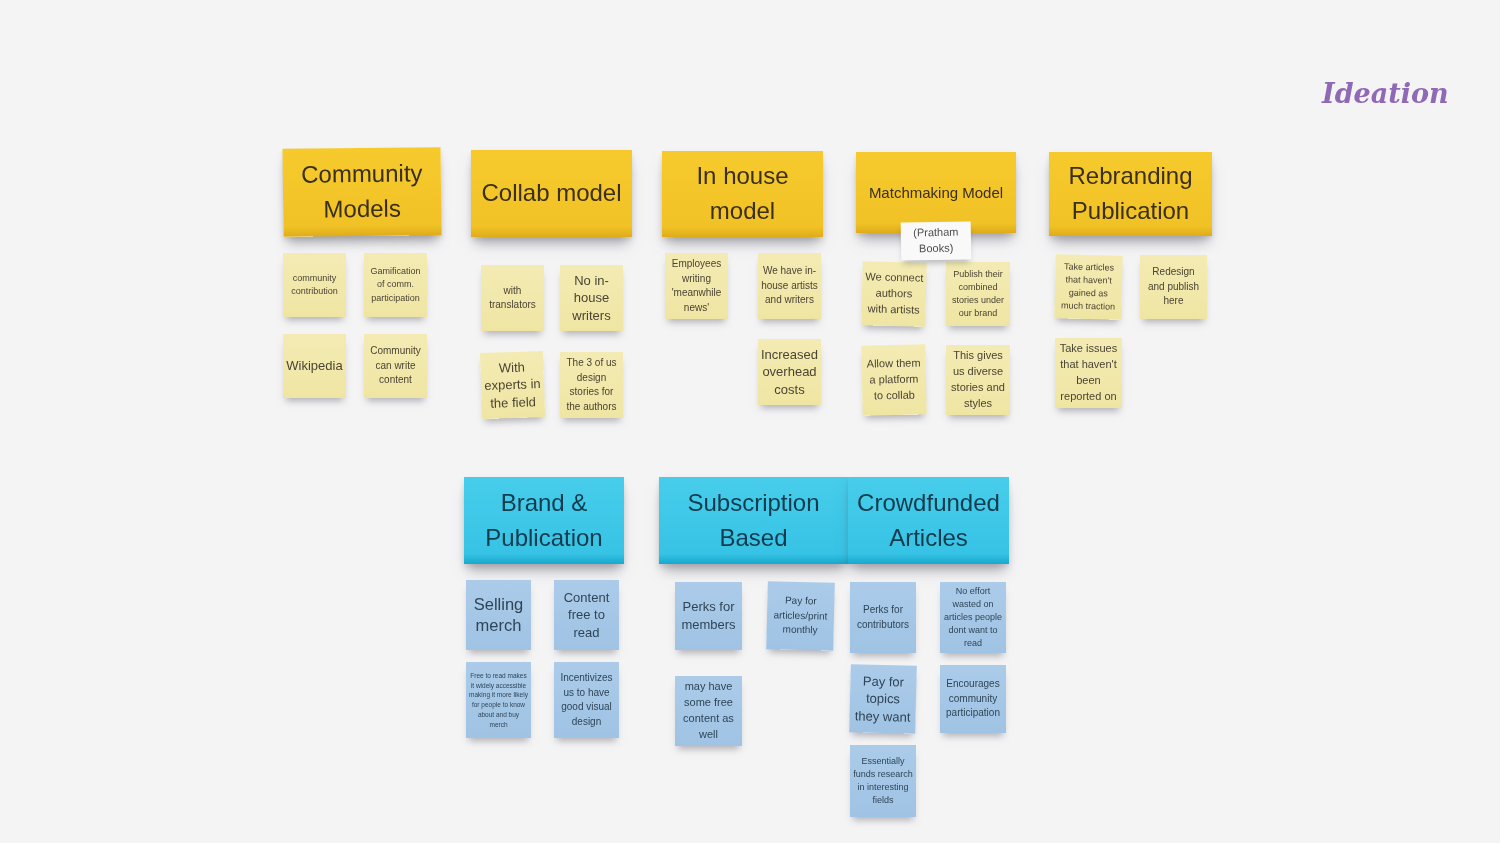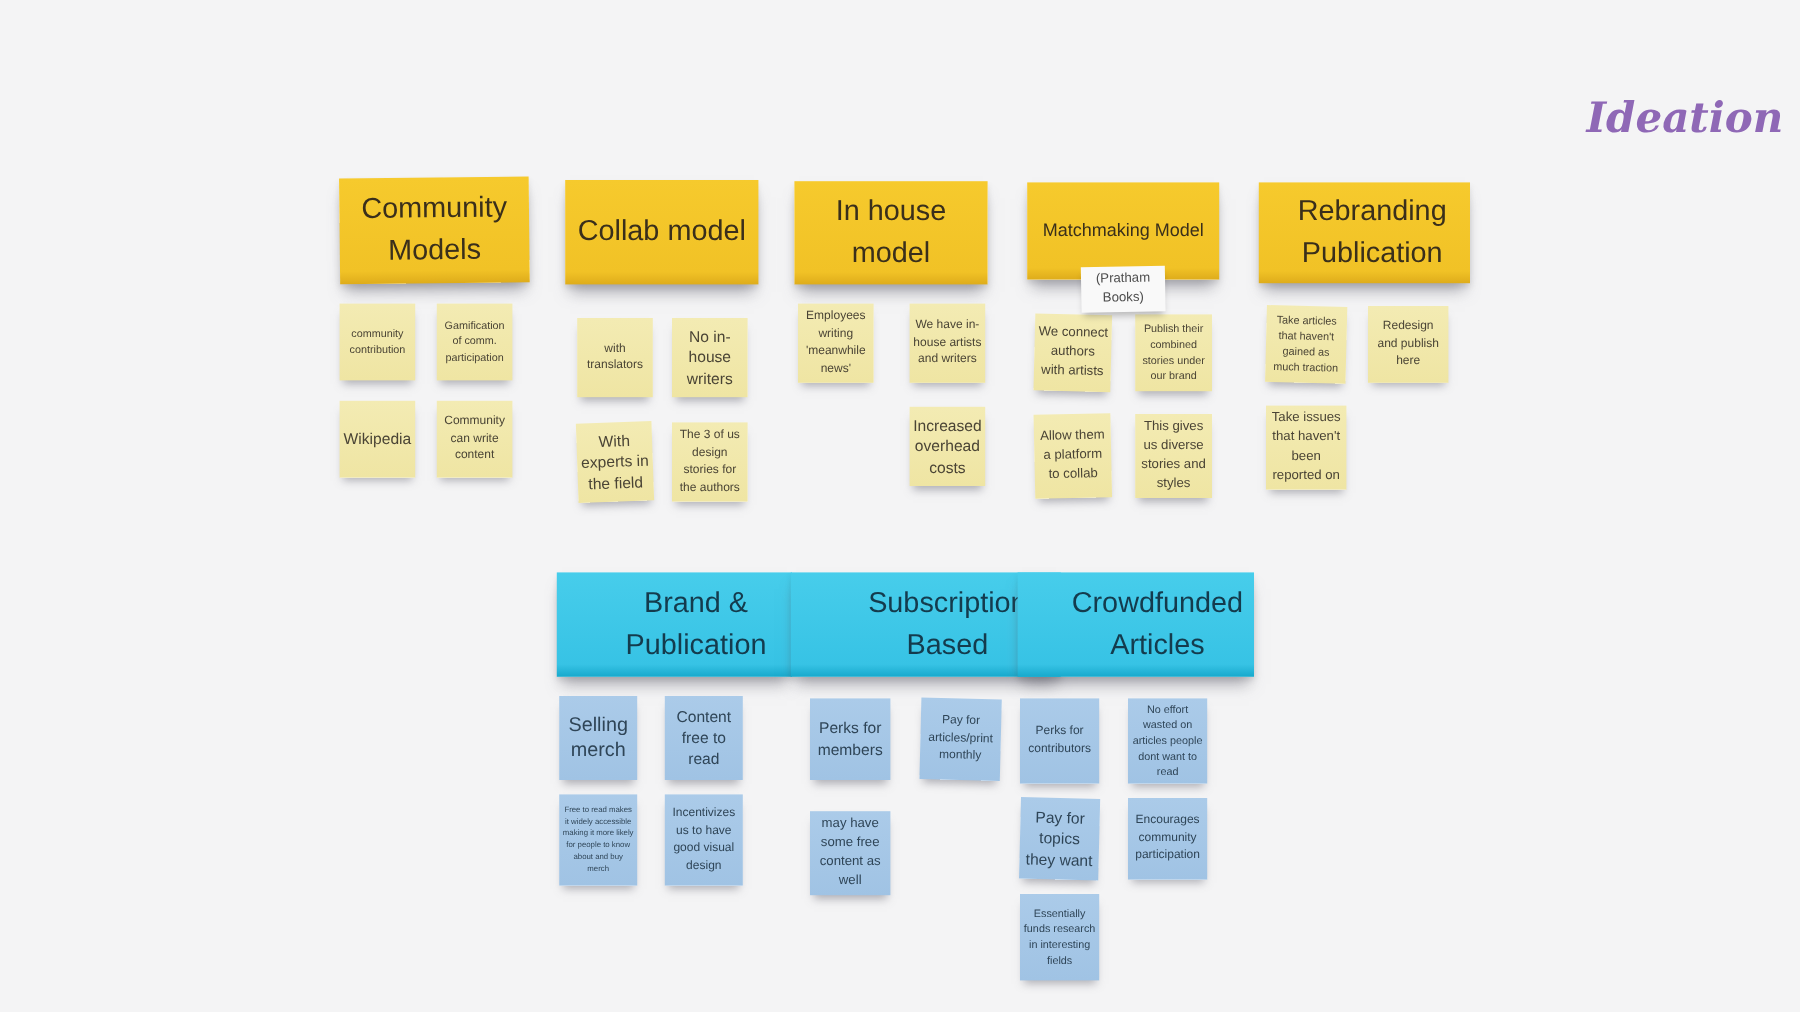--- a/index.html
+++ b/index.html
@@ -14,38 +14,37 @@
 
   .page-title{
     position:absolute;left:78px;top:82px;
     font-size:25px;font-weight:800;letter-spacing:.6px;
     color:#262626;
   }
   .corner-label{
     position:absolute;left:1322px;top:78px;width:110px;
     font-family:"DejaVu Serif", serif;
     font-style:italic;font-weight:bold;
-    font-size:35px;color:#8F68B6;text-align:right;
+    font-size:27px;color:#8F68B6;text-align:right;
   }
 
   .group{position:absolute;}
   .group-header{
     position:absolute;left:0;top:0;
     display:flex;align-items:center;justify-content:center;text-align:center;
     font-size:24px;line-height:1.45;
     box-shadow:0 10px 12px -4px rgba(105,105,118,.55), 0 3px 5px rgba(0,0,0,.10);
   }
   .theme-yellow .group-header{
     background:linear-gradient(180deg,#F6CA2D 0%,#F1C226 88%,#DEAC1B 100%);
     color:#3A2F1B;
   }
   .theme-blue .group-header{
     background:linear-gradient(180deg,#47CDEB 0%,#37C3E5 88%,#17A9CC 100%);
     color:#143B4D;
-    padding-left:36px;
   }
 
   .notes{position:absolute;display:grid;}
   .note{
     display:flex;align-items:center;justify-content:center;text-align:center;
     padding:3px;box-sizing:border-box;
     box-shadow:0 6px 7px -3px rgba(108,108,120,.5);
     line-height:1.45;
   }
   .theme-yellow .note{
@@ -95,21 +94,21 @@
   .g2 .notes{left:3px;top:102px;grid-template-columns:63px 63px;gap:20px 30px;}
   .g2 .note{min-height:66px;}
 
   .g3{left:856px;top:152px;}
   .g3 .group-header{width:160px;height:81px;font-size:15px;}
   .g3 .notes{left:6px;top:110px;grid-template-columns:64px 64px;gap:19px 20px;}
   .g3 .note{min-height:64px;}
   .g3 .annotation{left:45px;top:70px;width:70px;height:38px;transform:rotate(-1deg);}
 
   .g4{left:1049px;top:152px;}
-  .g4 .group-header{width:163px;height:84px;padding-left:13px;}
+  .g4 .group-header{width:163px;height:84px;}
   .g4 .notes{left:6px;top:103px;grid-template-columns:67px 67px;gap:19px 18px;}
   .g4 .note{min-height:64px;}
 
   .g5{left:464px;top:477px;}
   .g5 .group-header{width:160px;height:87px;}
   .g5 .notes{left:2px;top:103px;grid-template-columns:65px 65px;gap:12px 23px;}
   .g5 .note{min-height:70px;}
   .g5 .note.tall{min-height:76px;}
 
   .g6{left:659px;top:477px;}

